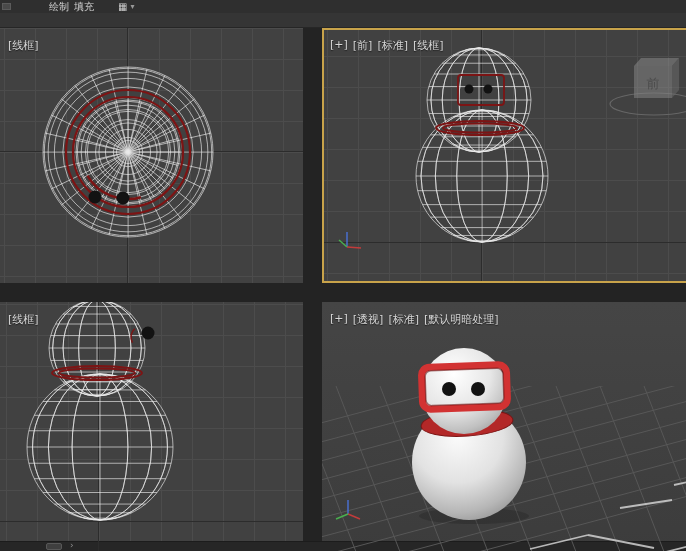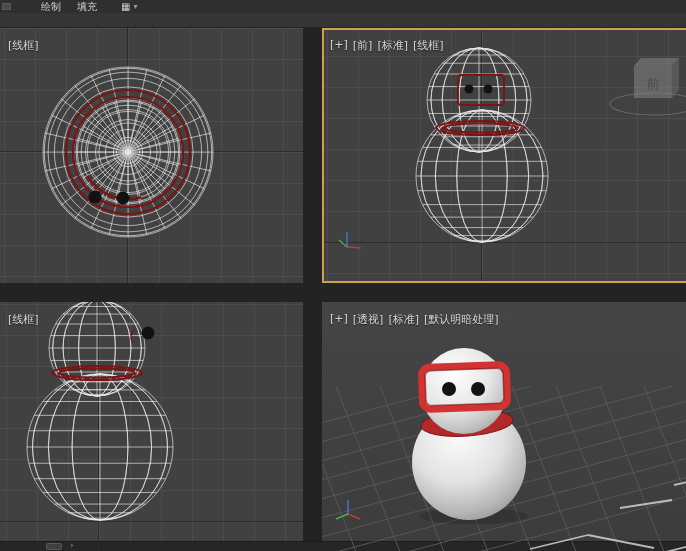--- a/index.html
+++ b/index.html
@@ -3,22 +3,22 @@
 <meta charset="utf-8">
 <style>
   html,body{margin:0;padding:0;background:#1b1b1b;}
   .window{position:relative;width:686px;height:551px;background:var(--c-divider,#232323);
           font-family:"DejaVu Sans",sans-serif;overflow:hidden;user-select:none;}
 
   
   .topbar{position:absolute;top:0;left:0;right:0;height:13px;background:var(--c-chrome,#2f2f2f);
           display:flex;align-items:center;color:#d2d2d2;font-size:10px;line-height:13px;}
   .clipped-icon{width:9px;height:7px;margin-left:2px;background:#4a4a4a;border:1px solid #5b5b5b;box-sizing:border-box;}
-  .ribbon-tab{margin-left:30px;cursor:default;white-space:nowrap;}
-  .ribbon-tab.second{margin-left:16px;}
+  .ribbon-tab{margin-left:38px;cursor:default;white-space:nowrap;}
+  .ribbon-tab.second{margin-left:5px;}
   .ribbon-icon{margin-left:24px;font-size:10px;color:#cfcfcf;cursor:default;}
   .ribbon-caret{margin-left:3px;font-size:8px;color:#999;cursor:default;}
   .subbar{position:absolute;top:13px;left:0;right:0;height:15px;background:#353535;
           border-bottom:1px solid #262626;box-sizing:border-box;}
 
   
   .viewports{position:absolute;top:28px;left:0;width:686px;height:513px;display:grid;
              grid-template-columns:303px 380px;grid-template-rows:255px 255px;gap:19px;
              background:var(--c-divider,#232323);}
   .vp{position:relative;overflow:hidden;background:var(--c-vpbg,#414141);}

